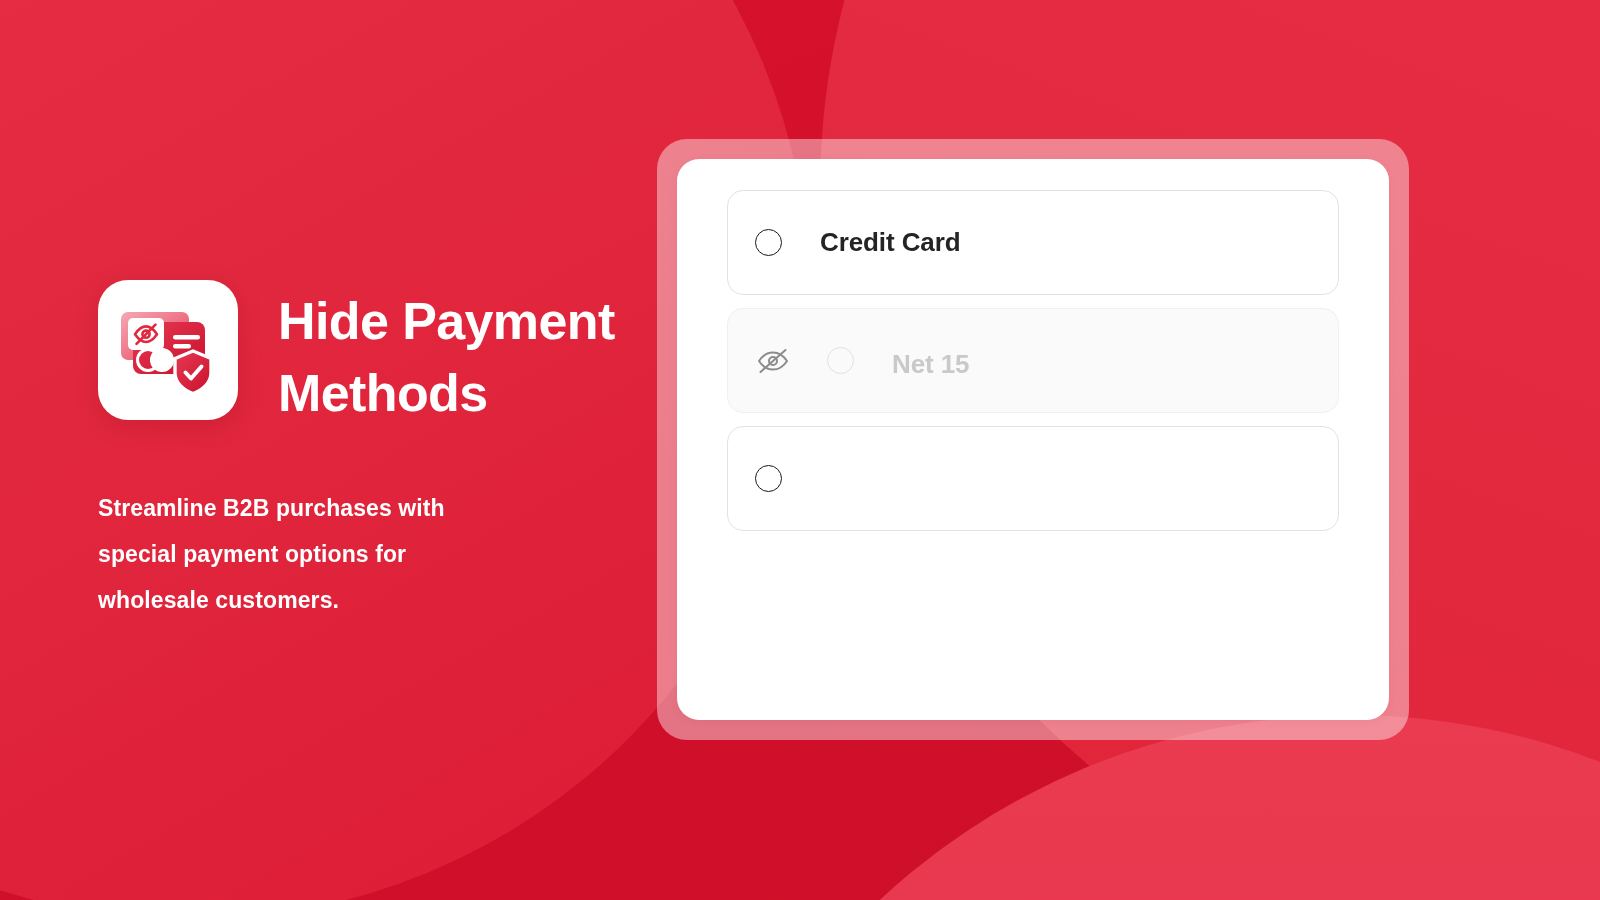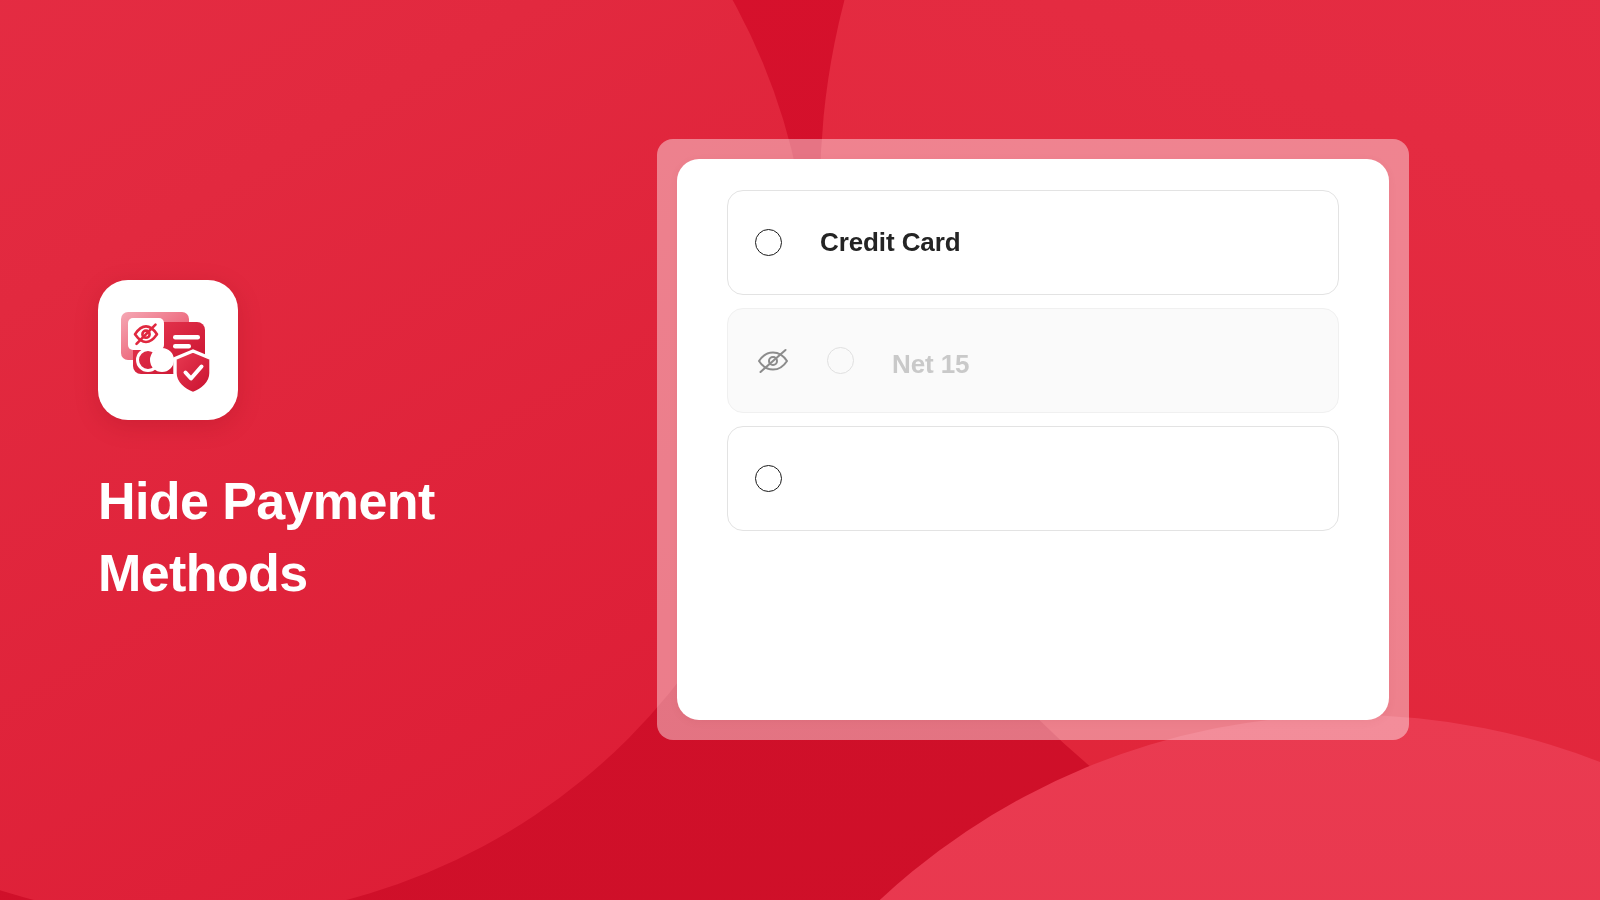--- a/index.html
+++ b/index.html
@@ -56,21 +56,20 @@
     position: absolute;
     left: 98px;
     top: 280px;
     width: 540px;
   }
 
   .brand-row {
     display: flex;
     align-items: flex-start;
     gap: 40px;
-    flex-direction: column;
   }
 
   .app-icon {
     flex: 0 0 auto;
     width: 140px;
     height: 140px;
     border-radius: 30px;
     background: #FFFFFF;
     box-shadow: 0 6px 24px rgba(120, 0, 15, 0.18);
     display: flex;
@@ -101,21 +100,21 @@
     max-width: 420px;
   }
 
   
   .panel-frame {
     position: absolute;
     left: 657px;
     top: 139px;
     width: 752px;
     height: 601px;
-    border-radius: 16px;
+    border-radius: 30px;
     background: rgba(255, 255, 255, 0.42);
     box-sizing: border-box;
     padding: 20px;
   }
   .panel {
     width: 100%;
     height: 100%;
     background: #FFFFFF;
     border-radius: 22px;
     box-sizing: border-box;
@@ -231,20 +230,21 @@
           <path d="M69.5 74.5 L75 80.5 L85.5 68.5" fill="none" stroke="#FFFFFF" stroke-width="4" stroke-linecap="round" stroke-linejoin="round"></path>
         </svg>
       </div>
 
       <div class="title-wrap">
         <h1 class="app-title">Hide Payment Methods</h1>
       </div>
 
     </div>
 
+    <p class="tagline">Streamline B2B purchases with special payment options for wholesale customers.</p>
   </div>
 
   <div class="panel-frame">
     <div class="panel">
       <div class="method-list">
 
         <div class="method-row">
 
           <span class="radio"></span>
           <span class="method-label">Credit Card</span>

